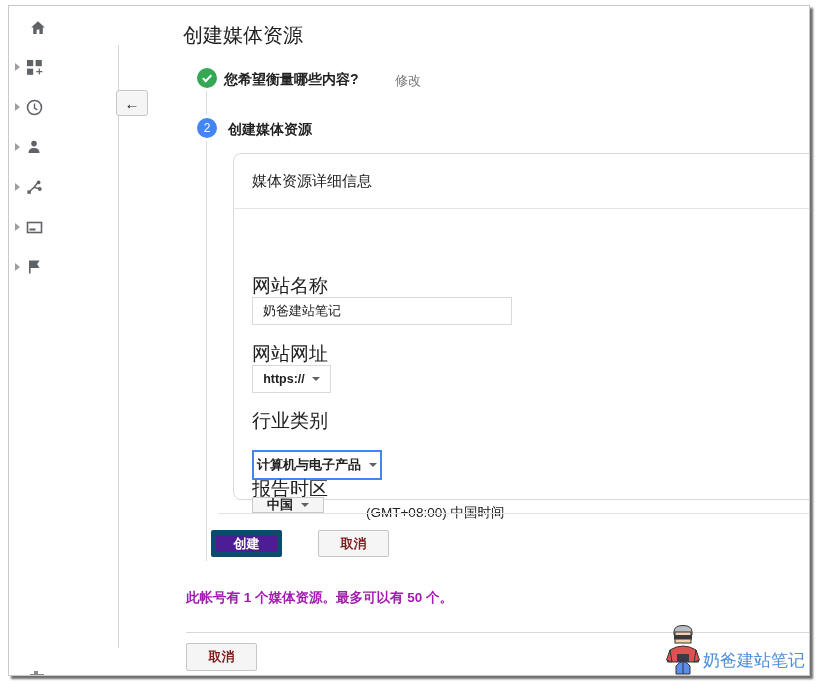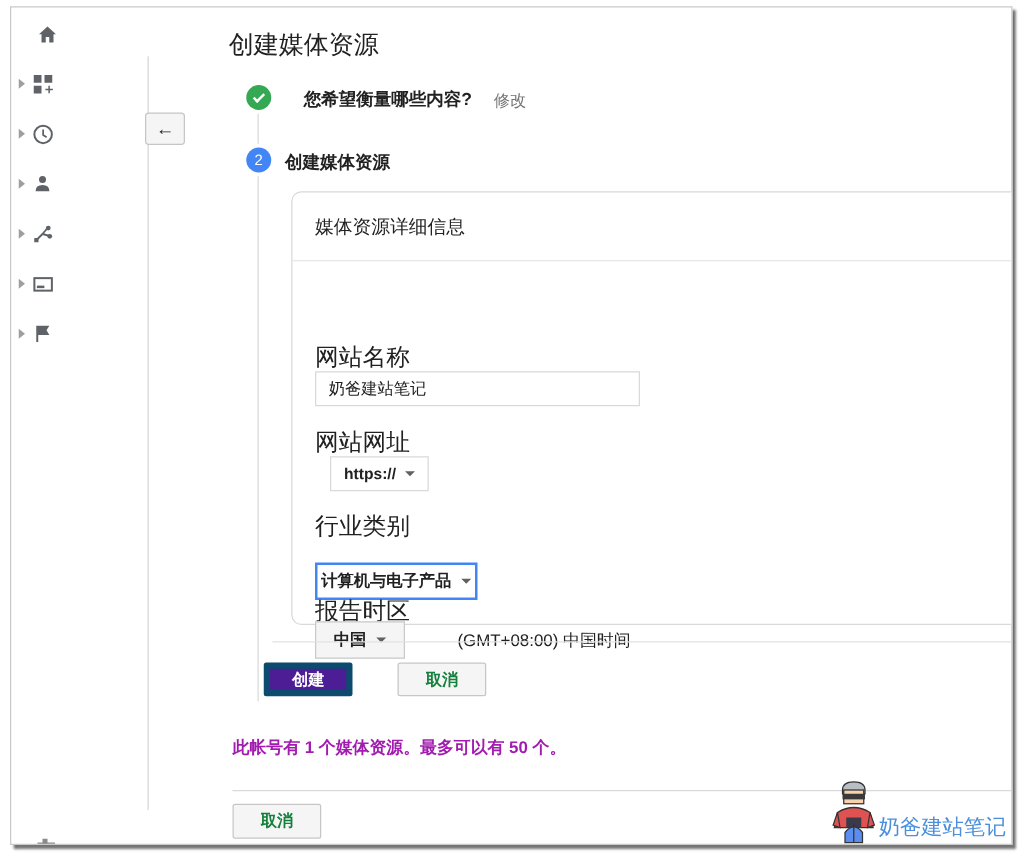--- a/index.html
+++ b/index.html
@@ -27,21 +27,21 @@
   .bottom-sliver { position:absolute; left:21px; top:664px; width:14px; height:10px; }
   .bottom-sliver .bar { position:absolute; left:0; top:4px; width:14px; height:3px; background:#8a8a8a; }
   .bottom-sliver .nub { position:absolute; left:4px; top:1px; width:4px; height:4px; background:#8a8a8a; }
   
   .page-title { position:absolute; left:174px; top:16px; font-size:20px; color:#212121;text-align:center; }
   .step-circle { position:absolute; width:20px; height:20px; border-radius:50%; color:#fff; display:flex; align-items:center; justify-content:center; }
   .step1-circle { left:188px; top:62px; background:#34a853; }
   .step1-circle .check { display:inline-block; width:9px; height:5px; border-left:2px solid #fff; border-bottom:2px solid #fff; transform:rotate(-45deg) translate(0.5px,-1px); }
   .step2-circle { left:188px; top:112px; background:#4285f4; font-size:12px; }
   .step-label { position:absolute; font-size:14px; font-weight:bold; color:#212121; }
-  .step1-label { left:234px; top:65px; }
+  .step1-label { left:215px; top:65px; }
   .step2-label { left:219px; top:115px; }
   .edit-link { position:absolute; left:386px; top:66px; font-size:13px; color:#757575; cursor:pointer; }
   .conn { position:absolute; left:197px; width:1px; background:#dadada; }
   .conn1 { top:85px; height:24px; }
   .conn2 { top:135px; height:420px; }
   
   .card {
     position:absolute; left:224px; top:147px; width:600px; height:347px;
     background:#fff; border:1px solid #d9d9d9; border-radius:8px;
   }
@@ -50,45 +50,45 @@
   .field-label { position:absolute; left:18px; font-size:19px; color:#212121; }
   .lab-name { top:64px; }
   .lab-url { top:132px; }
   .lab-industry { top:199px; }
   .lab-tz { top:267px; }
   .text-input {
     position:absolute; border:1px solid #d9d9d9; background:#fff; font-family:"Liberation Sans",sans-serif;
     font-size:13px; color:#212121; padding:0 10px; outline:none;
   }
   .name-input { left:18px; top:88px; width:260px; height:28px; }
-  .url-row { position:absolute; left:18px; top:156px; height:16px; display:flex;margin-left:12px; }
+  .url-row { position:absolute; left:18px; top:156px; height:16px; display:flex; }
   .scheme-select {
     width:79px; height:28px; border:1px solid #d9d9d9; background:#fff;
     display:flex; align-items:center; justify-content:center; gap:7px;
     font-size:12.5px; font-weight:bold; color:#212121; cursor:pointer;
   }
   .caret { width:0; height:0; border-top:4px solid #616161; border-left:4px solid transparent; border-right:4px solid transparent; }
   .url-input { position:static; width:257px; height:28px; margin-left:-1px; color:#3c4043; font-size:13.5px; }
   .industry-select {
     position:absolute; left:18px; top:221px; width:130px; height:30px;
     border:2px solid #4285f4; background:#fff; display:flex; align-items:center; justify-content:center; gap:8px;
     font-size:13px; font-weight:bold; color:#212121; cursor:pointer;margin-top:20px;
   }
   .tz-select {
-    position:absolute; left:18px; top:288px; width:72px; height:30px;
+    position:absolute; left:18px; top:288px; width:72px; height:16px;
     border:1px solid #c9c9c9; background:#f5f5f5; display:flex; align-items:center; justify-content:center; gap:8px;
     font-size:13px; font-weight:bold; color:#212121; cursor:pointer;
   }
   .tz-detail { position:absolute; left:132px; top:295px; font-size:13.5px; color:#212121; }
   
   .divider1 { position:absolute; left:209px; top:507px; right:0; height:1px; background:#e2e2e2; }
   .btn { position:absolute; height:27px; width:71px; border-radius:2px; font-size:13px; font-weight:bold;
          display:flex; align-items:center; justify-content:center; cursor:pointer; font-family:"Liberation Sans",sans-serif; }
   .btn-create { left:202px; top:524px; background:#4c1d95; color:#fff; border:5px solid #0c4a6e; }
-  .btn-gray  { background:#f5f5f5; color:#15803d; border:1px solid #c6c6c6; }
+  .btn-gray  { background:#f5f5f5; color:#7f1d1d; border:1px solid #c6c6c6; }
   .btn-cancel-top { left:309px; top:524px; }
   .note { position:absolute; left:177px; top:583px; font-size:13.5px; font-weight:bold; color:#a21caf; }
   .divider2 { position:absolute; left:177px; top:626px; right:0; height:1px; background:#d9d9d9; }
   .btn-cancel-bottom { left:177px; top:637px; height:28px; }
   .watermark { position:absolute; left:656px; top:618px; display:flex; align-items:flex-end; z-index:6; }
   .watermark-text { font-size:17px; color:#4b8fdd; margin-left:2px; padding-bottom:8px; }
 </style>
 </head>
 <body>
 

